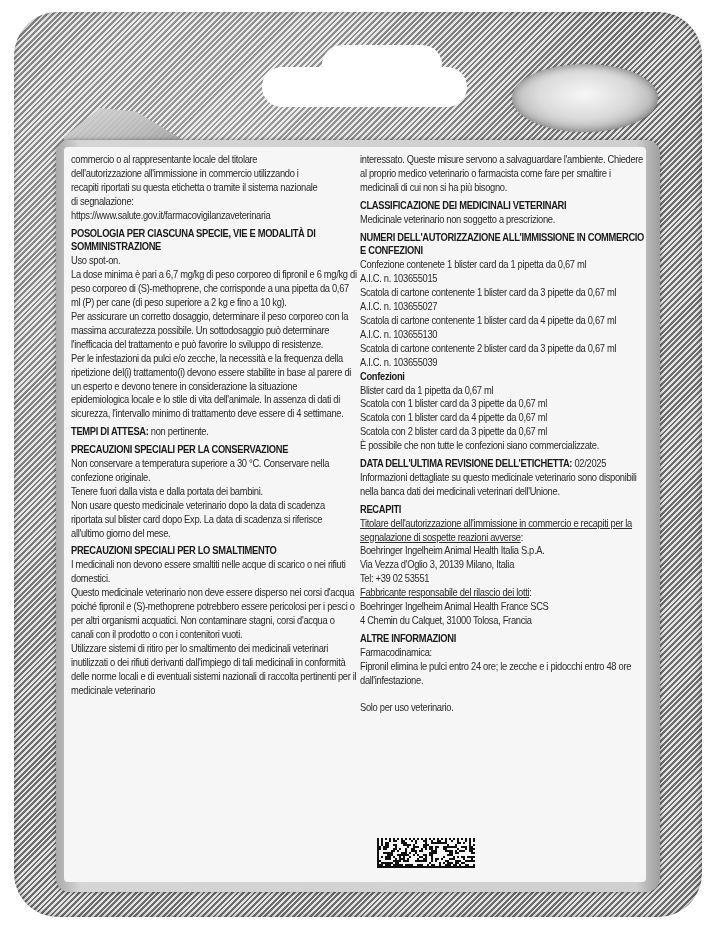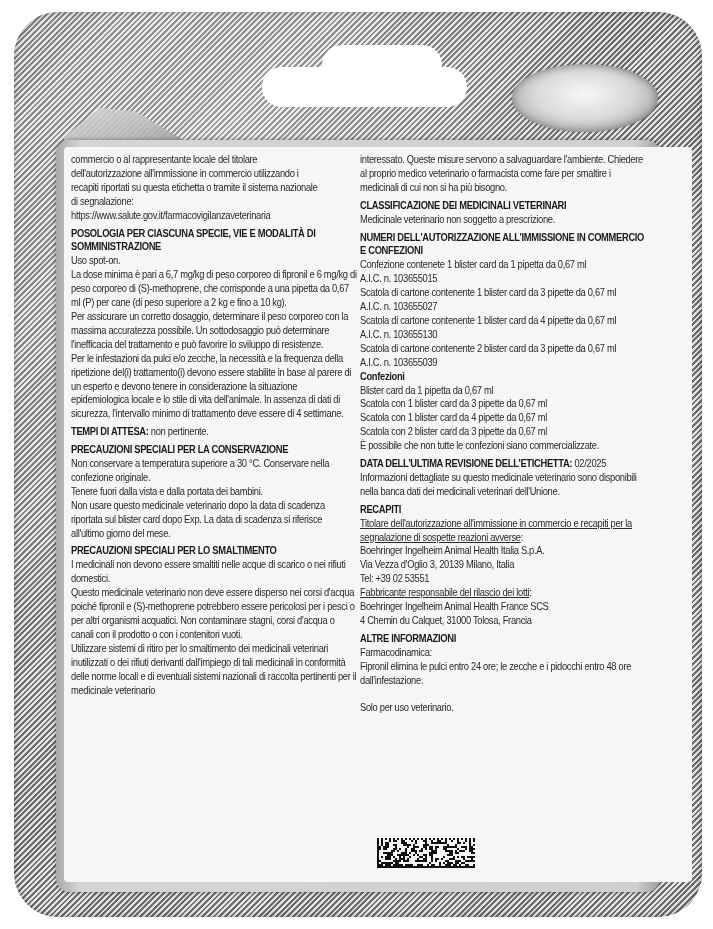--- a/index.html
+++ b/index.html
@@ -40,21 +40,20 @@
     .label-frame {
       position: absolute; left: 56px; top: 140px; width: 604px; height: 752px;
       border-radius: 14px;
       background: linear-gradient(90deg, #a9a9a9, #d5d5d5 4%, #cfcfcf 96%, #9e9e9e);
       box-shadow: 0 0 4px rgba(0,0,0,0.4);
     }
     .label {
       position: absolute; left: 64px; top: 147px; width: 582px; height: 735px;
       background: #f6f6f6;
       border-radius: 4px;
-      padding-left: 46px;
     }
 
     .col {
       position: absolute; top: 6px;
       font-family: "Liberation Sans", sans-serif;
       font-size: 10.4px; line-height: 13.9px; color: #2a2a2a;
       letter-spacing: -0.35px;
       transform: scaleX(0.9); transform-origin: left top;
     }
     .col-left { left: 7px; width: 318px; }

